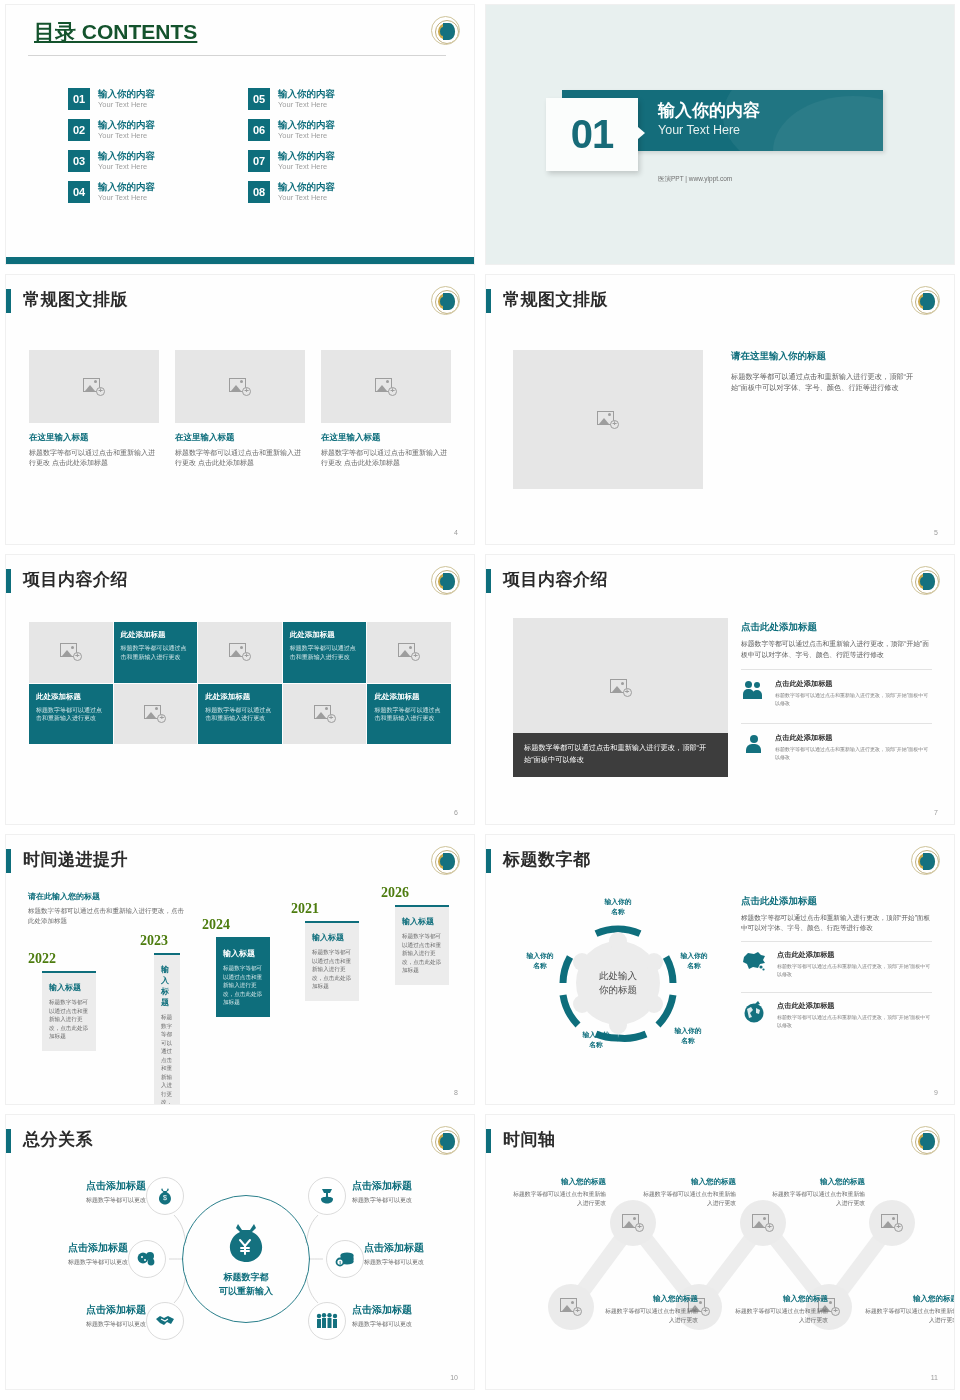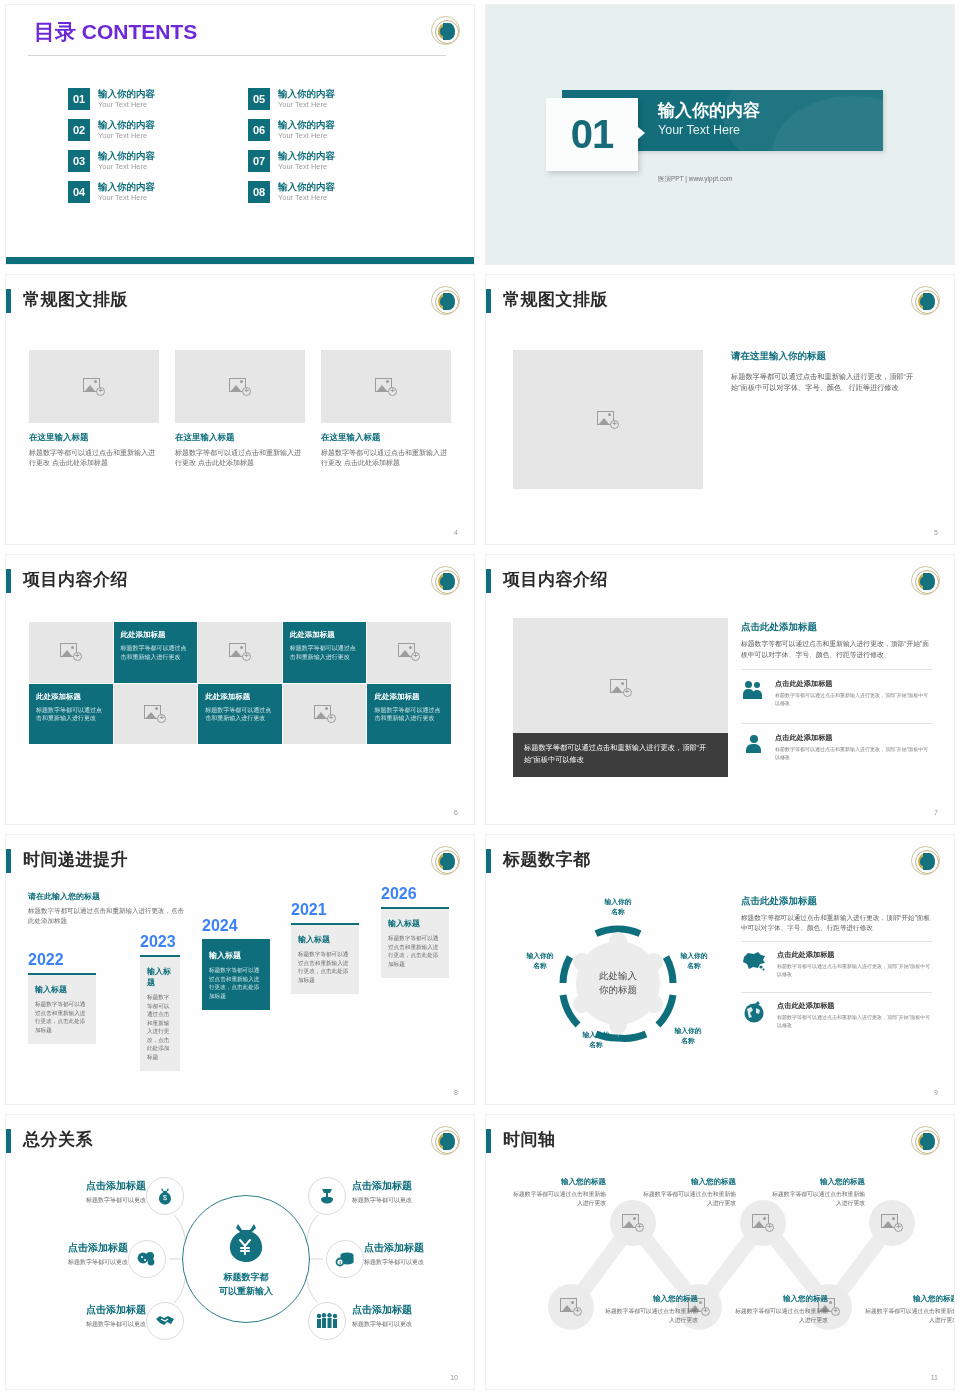--- a/index.html
+++ b/index.html
@@ -92,21 +92,21 @@
     border-radius:50%; background:#9d9d9d;
   }
   .phicon .plus {
     position:absolute; right:0; bottom:0; width:9px; height:9px;
     border-radius:50%; background:#e6e6e6; border:1.3px solid #9d9d9d;
     color:#9d9d9d; font-size:8px; line-height:6.5px; text-align:center;
     font-weight:bold;
   }
 
   
-  .s1-head { position:absolute; left:28px; top:13px; font-size:21px; font-weight:bold; color:#6d28d9; }
+  .s1-head { position:absolute; left:28px; top:13px; font-size:21px; font-weight:bold; color:#14532d;text-decoration:underline; }
   .s1-head .en { font-weight:bold; }
   .s1-rule { position:absolute; left:22px; right:28px; top:50px; height:1px; background:#d4d4d4; }
   .s1-grid {
     position:absolute; left:62px; top:83px; width:330px;
     display:grid; grid-template-columns: 1fr 1fr; gap: 9px 30px;
   }
   .toc-item { display:flex; align-items:flex-start; gap:8px; }
   .toc-num {
     width:22px; height:22px; flex:0 0 22px;
     background:#0e6e7c; color:#ffffff;
@@ -197,22 +197,22 @@
   .ic-people .bB { position:absolute; left:9px; top:9px; width:10px; height:9px; border-radius:5px 5px 0 0; background:#14717f; }
   .ic-person { position:absolute; left:5px; top:2px; width:15px; height:18px; }
   .ic-person .h { position:absolute; left:3.5px; top:0; width:8px; height:8px; border-radius:50%; background:#14717f; }
   .ic-person .b { position:absolute; left:0; top:9px; width:15px; height:9px; border-radius:6px 6px 0 0; background:#14717f; }
 
   
   .s8-sub { position:absolute; left:22px; top:56px; width:160px; }
   .s8-sh { font-size:8px; font-weight:bold; color:#0e6e7c; }
   .s8-sp { font-size:6.5px; color:#6a6a6a; line-height:9.5px; margin-top:4px; }
   .s8-step { position:absolute; width:68px; }
-  .s8-year { font-size:16px; font-weight:bold; color:#3b82f6; margin-bottom:4px; }
-  .s8-card { background:#ececec; border-top:2px solid #0e6e7c; padding:9px 7px 10px; }
+  .s8-year { font-size:14px; font-weight:bold; color:#4d7c0f; margin-bottom:4px;font-family:Liberation Serif, serif; }
+  .s8-card { background:#ececec; border-top:2px solid #0e6e7c; padding:9px 7px 10px;margin-left:14px; }
   .s8-card.hi { background:#0e6e7c; border-top-color:#0e6e7c; }
   .s8-ch { font-size:8px; font-weight:bold; color:#0e6e7c; }
   .s8-card.hi .s8-ch { color:#ffffff; }
   .s8-cp { font-size:5.6px; color:#6a6a6a; line-height:8.5px; margin-top:5px; }
   .s8-card.hi .s8-cp { color:#d6e8ea; }
 
   
   .s9-wrap { position:absolute; left:20px; top:56px; width:225px; height:185px; }
   .s9-lbl { position:absolute; font-size:6.8px; font-weight:bold; color:#0e6e7c; text-align:center; line-height:9.5px; width:56px; }
   .s9-ctr { position:absolute; left:50%; top:50%; transform:translate(-50%,-50%); text-align:right; font-size:9.5px; color:#4a4a4a; line-height:14px; }

